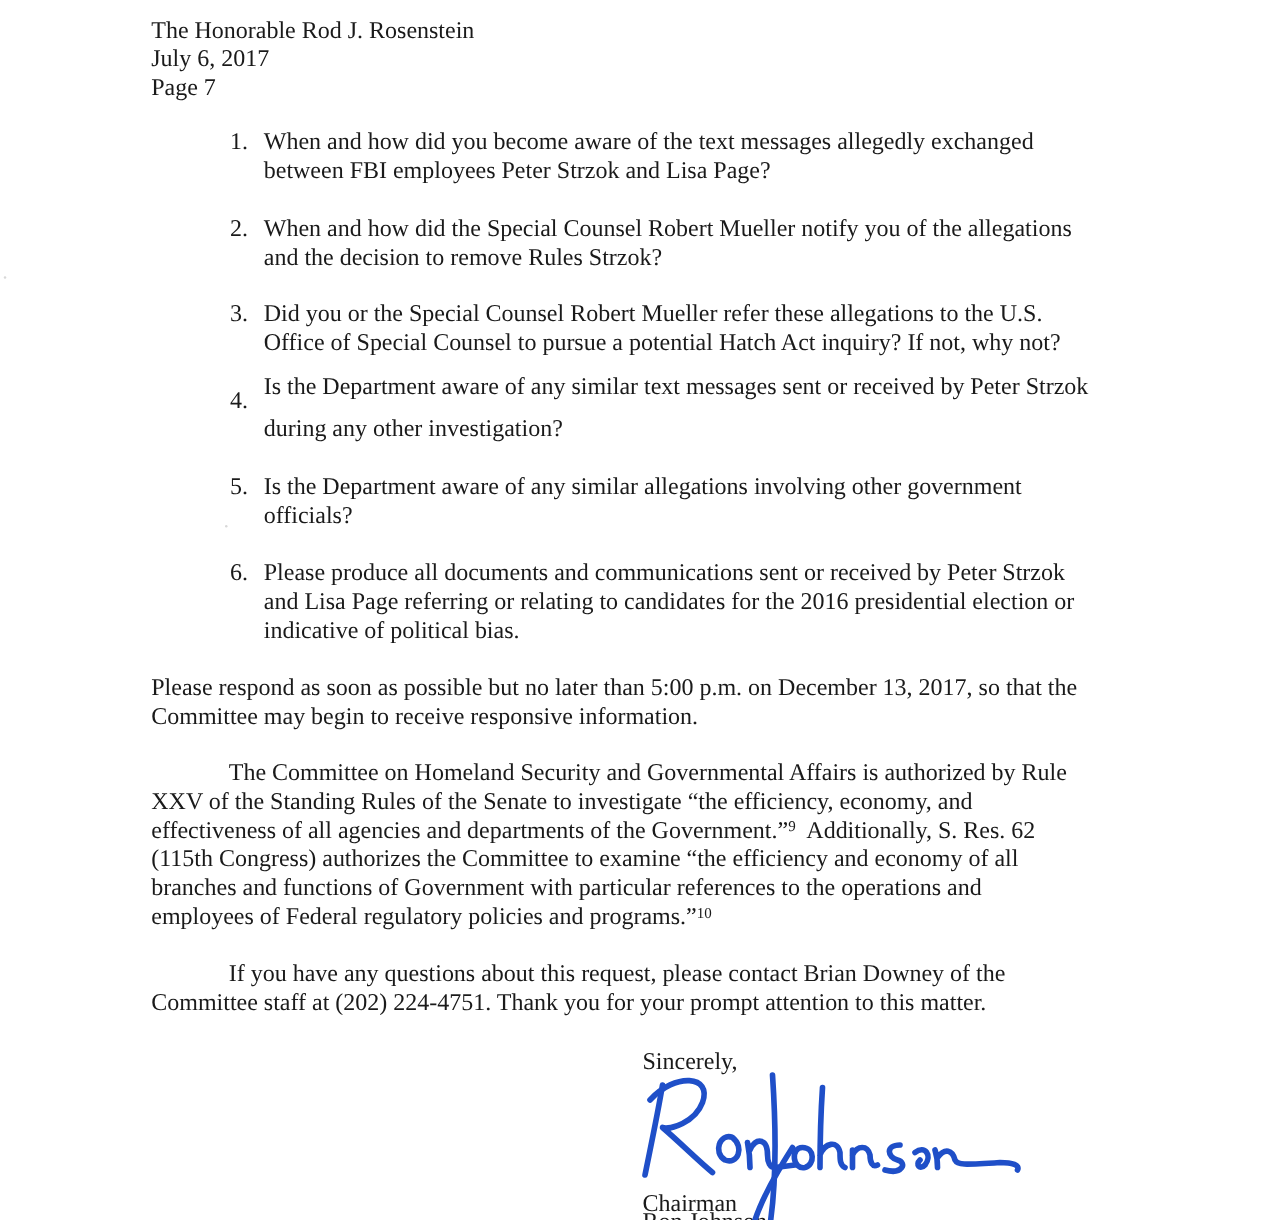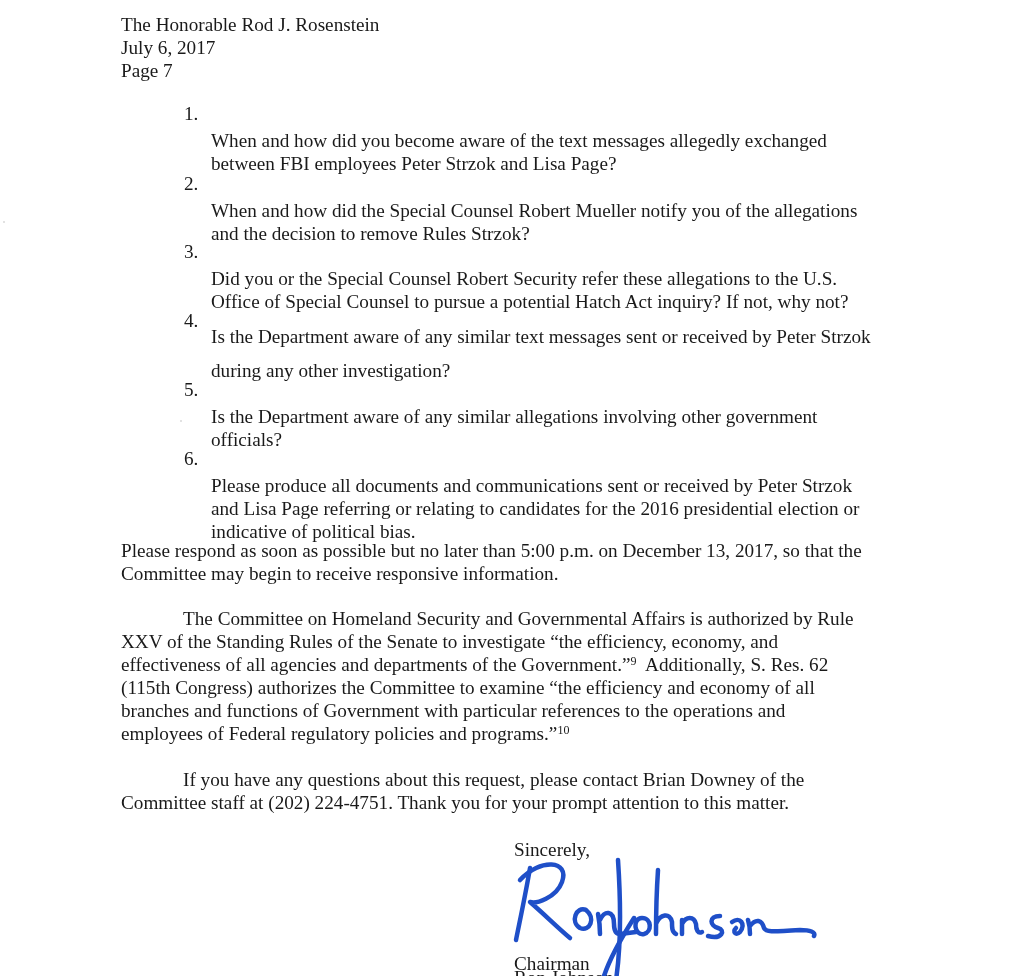--- a/index.html
+++ b/index.html
@@ -7,21 +7,21 @@
     width: 1024px; height: 976px; overflow: hidden;
     background: #ffffff; position: relative;
     font-family: "Liberation Serif", "DejaVu Serif", serif;
     color: #1a1a1a;
     font-size: 19.2px;
   }
   .page { position: absolute; left: 0; top: 0; width: 912px; height: 976px; }
   .line { position: absolute; white-space: nowrap; line-height: 23px; }
   .hdr { left: 121px; }
   .num { position: absolute; left: 184px; white-space: nowrap; line-height: 23px; }
-  .item-text { position: absolute; left: 211px; white-space: nowrap; line-height: 23px; margin-top: 27px; }
+  .item-text { position: absolute; left: 211px; white-space: nowrap; line-height: 23px; }
   sup { font-size: 12px; vertical-align: top; position: relative; top: -3px; }
   .sig-svg { position: absolute; left: 500px; top: 840px; width: 320px; height: 136px; }
   .sig-text { position: absolute; left: 514px; white-space: nowrap; line-height: 23px; }
   .speck { position: absolute; width: 2px; height: 2px; background: #d8d8d8; border-radius: 1px; }
 </style>
 </head>
 <body>
 
 <div class="page">
 
@@ -35,21 +35,21 @@
       <div class="item-text" style="top:102px">When and how did you become aware of the text messages allegedly exchanged</div>
       <div class="item-text" style="top:125px">between FBI employees Peter Strzok and Lisa Page?</div>
     </div>
     <div>
       <div class="num" style="top:172px">2.</div>
       <div class="item-text" style="top:172px">When and how did the Special Counsel Robert Mueller notify you of the allegations</div>
       <div class="item-text" style="top:195px">and the decision to remove Rules Strzok?</div>
     </div>
     <div>
       <div class="num" style="top:240px">3.</div>
-      <div class="item-text" style="top:240px">Did you or the Special Counsel Robert Security refer these allegations to the U.S.</div>
+      <div class="item-text" style="top:240px">Did you or the Special Counsel Robert Mueller refer these allegations to the U.S.</div>
       <div class="item-text" style="top:263px">Office of Special Counsel to pursue a potential Hatch Act inquiry? If not, why not?</div>
     </div>
     <div>
       <div class="num" style="top:309px">4.</div>
       <div class="item-text" style="top:298px">Is the Department aware of any similar text messages sent or received by Peter Strzok</div>
       <div class="item-text" style="top:332px">during any other investigation?</div>
     </div>
     <div>
       <div class="num" style="top:378px">5.</div>
       <div class="item-text" style="top:378px">Is the Department aware of any similar allegations involving other government</div>

